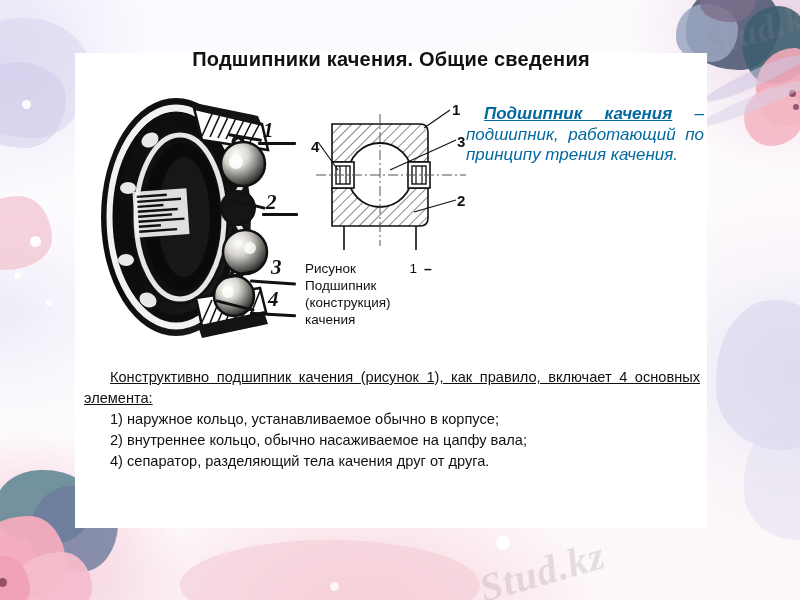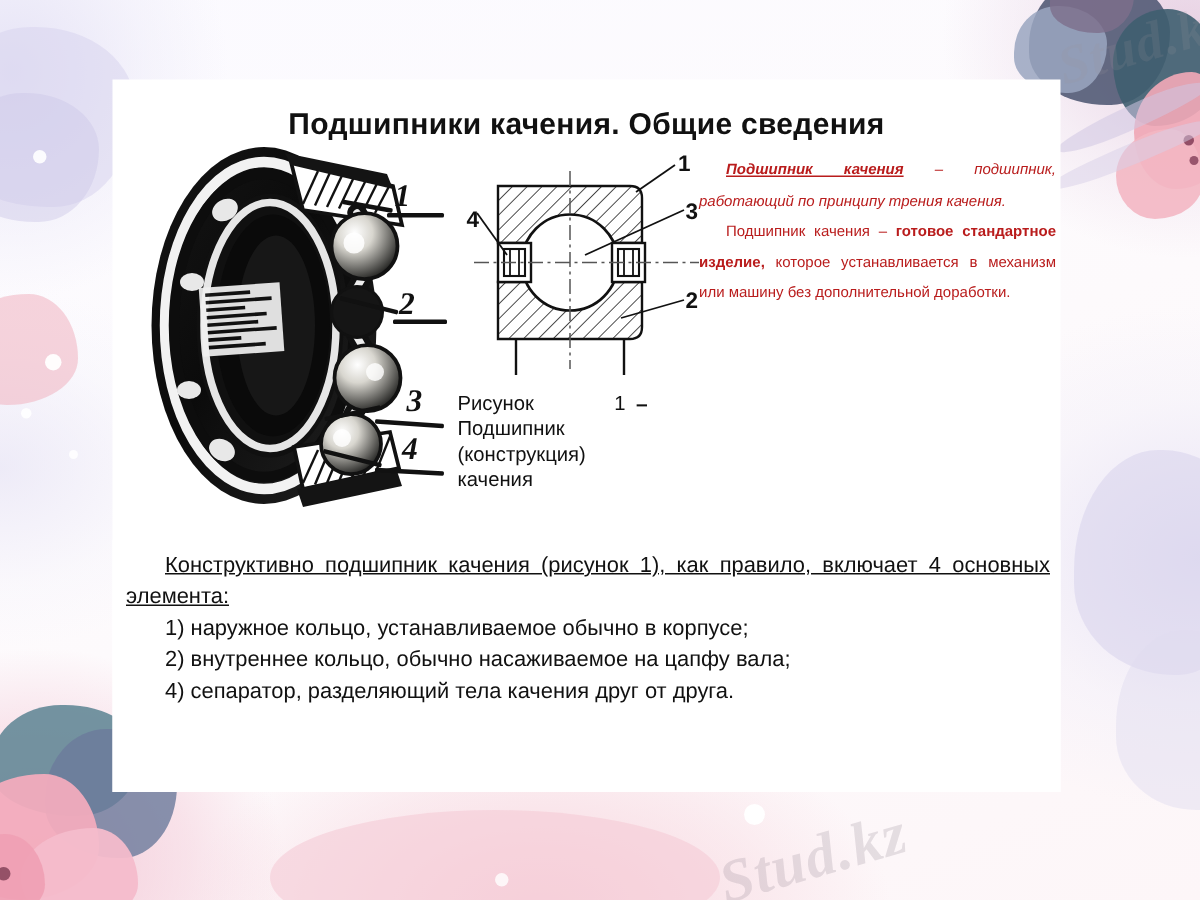--- a/index.html
+++ b/index.html
@@ -34,26 +34,26 @@
   
   .wm{position:absolute;font-family:"Liberation Serif", serif;font-style:italic;font-weight:700;
       color:rgba(150,140,150,.24);white-space:nowrap;user-select:none;letter-spacing:1px;}
   .wm.faint{color:rgba(158,150,158,.16);}
   .wm.pinkish{color:rgba(196,160,168,.22);}
 
   
   .card{position:absolute;left:75px;top:53px;width:632px;height:475px;background:#ffffff;}
   .card.lower{left:75px;top:360px;width:632px;height:168px;}
 
-  .title{position:absolute;left:75px;top:72px;width:632px;text-align:center;
+  .title{position:absolute;left:75px;top:48px;width:632px;text-align:center;
     font-size:20px;font-weight:700;color:#111;letter-spacing:.2px;}
 
   
   .rcol{position:absolute;left:466px;top:104px;width:238px;
-        font-size:10px;line-height:20.5px;color:#b91c1c;text-align:justify;}
+        font-size:17px;line-height:20.5px;color:#0369a1;text-align:justify;}
   .rcol p{margin:0;text-indent:18px;}
   .rcol p.p1{font-style:italic;}
   .lead{font-weight:700;font-style:italic;text-decoration:underline;}
   .strong{font-weight:700;}
 
   
   .fcap{position:absolute;left:305px;top:260px;width:115px;
         font-size:13.5px;line-height:17px;font-weight:400;color:#111;}
   .fcap .row1{display:flex;justify-content:space-between;align-items:baseline;width:112px;}
   .fdash{position:absolute;left:424px;top:261px;font-size:14px;font-weight:700;color:#111;}
@@ -315,21 +315,20 @@
       <span>1</span>
     </div>
     <div>Подшипник</div>
     <div>(конструкция)</div>
     <div>качения</div>
   </div>
   <div class="fdash">–</div>
 
   <div class="rcol">
     <p class="p1"><span class="lead">Подшипник качения</span><span> – подшипник, работающий по принципу трения качения.</span></p>
-    <p><span>Подшипник качения – </span><span class="strong">готовое стандартное изделие,</span><span> которое устанавливается в механизм или машину без дополнительной доработки.</span></p>
   </div>
 
   <div class="card lower"></div>
 
   <div class="btext">
     <p class="ind"><span class="u">Конструктивно подшипник качения (рисунок 1), как правило, включает 4 основных элемента:</span></p>
     <p class="ind nojust">1) наружное кольцо, устанавливаемое обычно в корпусе;</p>
     <p class="ind nojust">2) внутреннее кольцо, обычно насаживаемое на цапфу вала;</p>
     <p class="ind nojust">4) сепаратор, разделяющий тела качения друг от друга.</p>
   </div>

